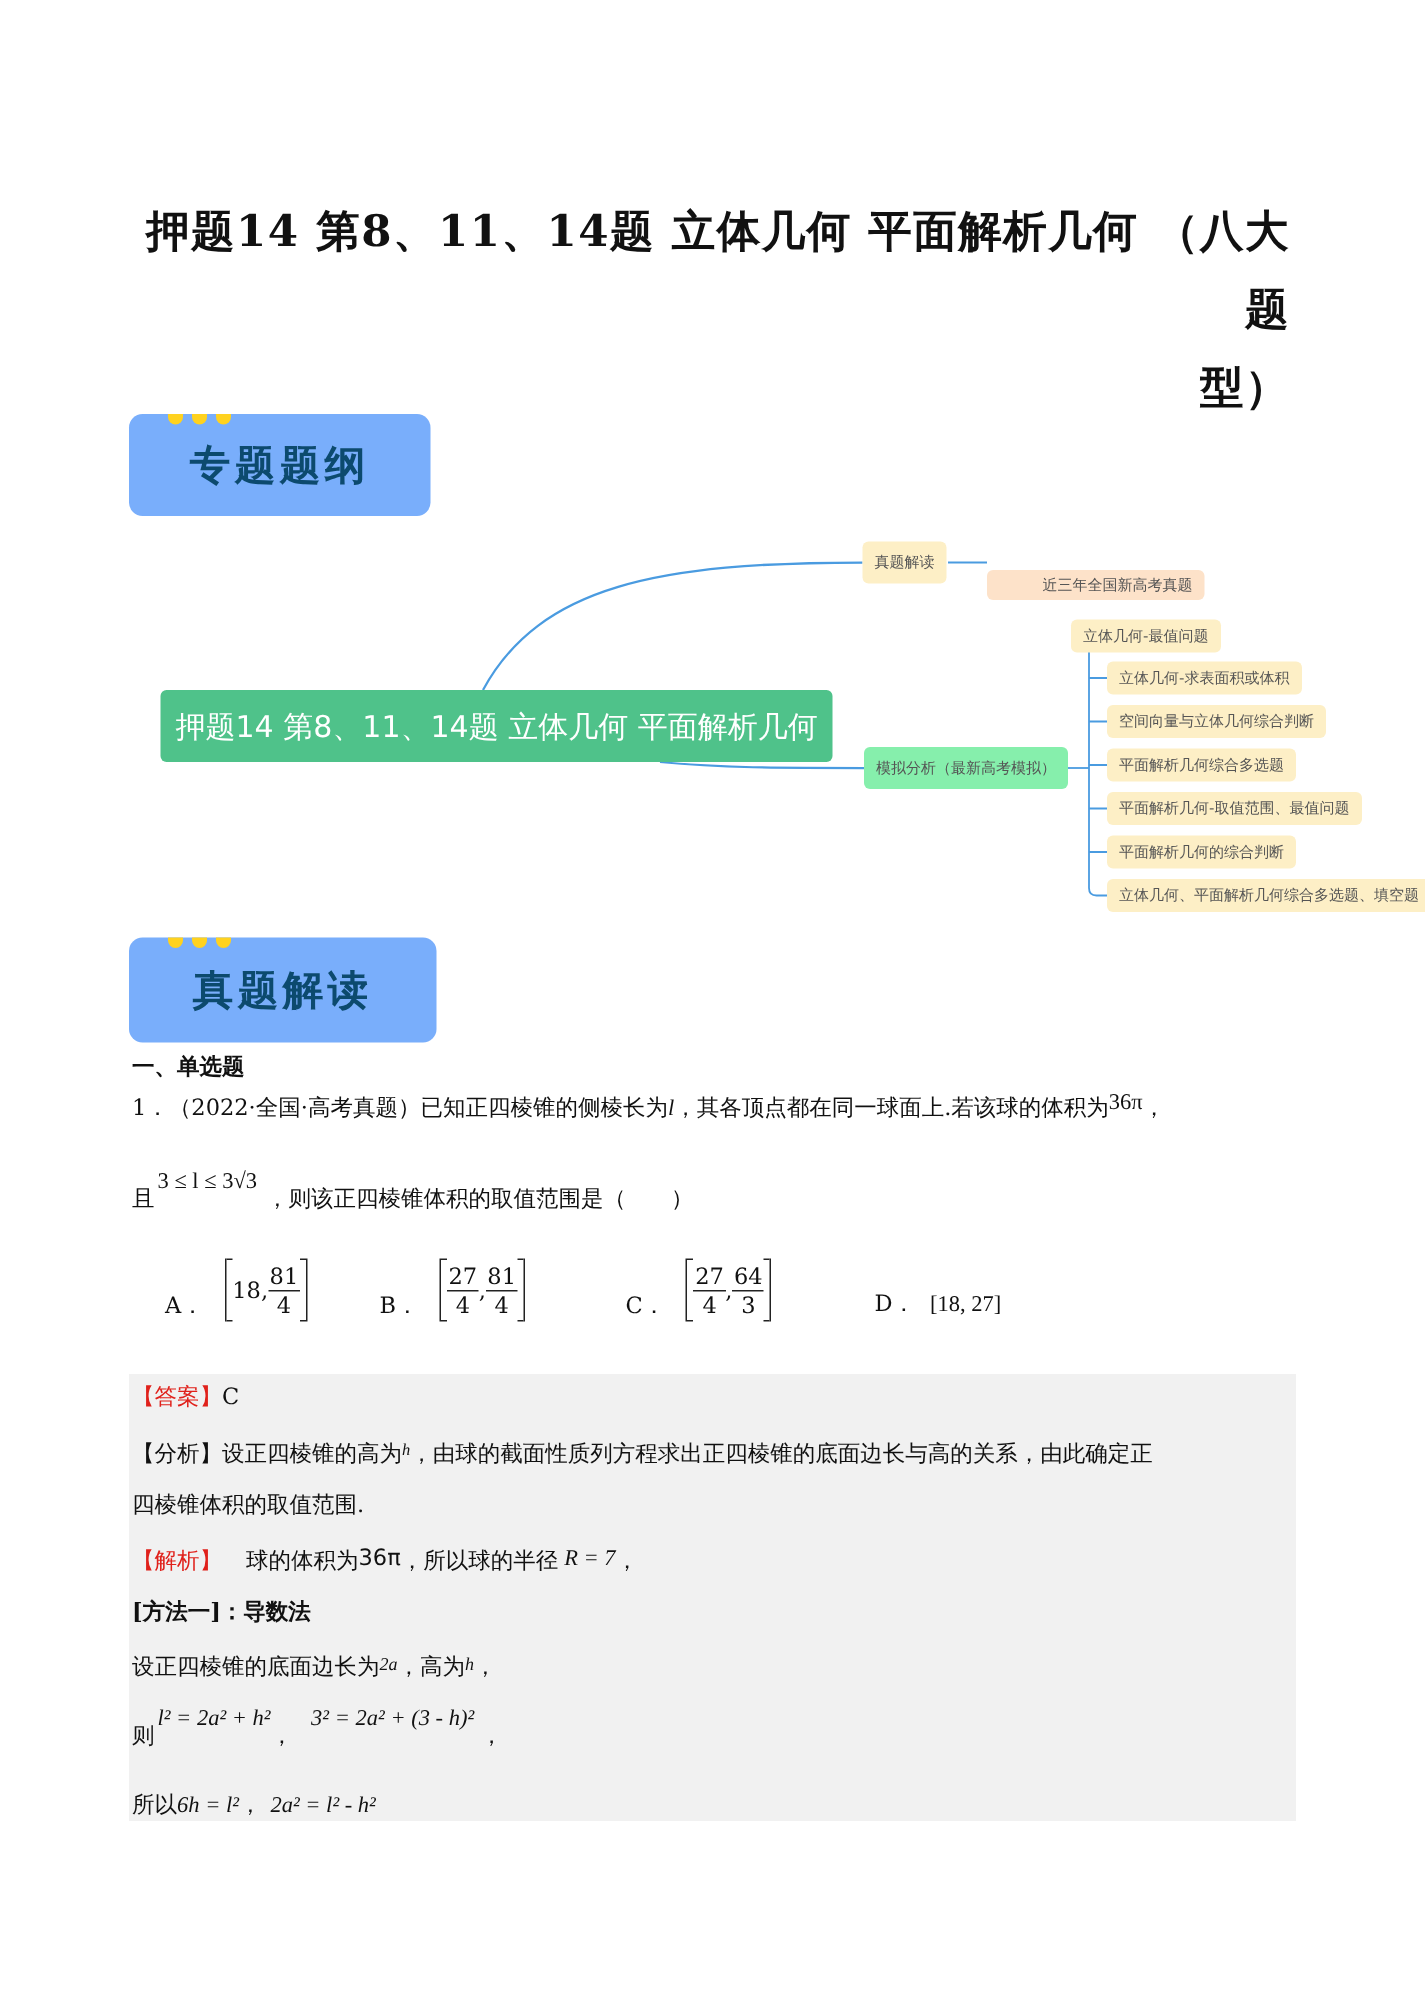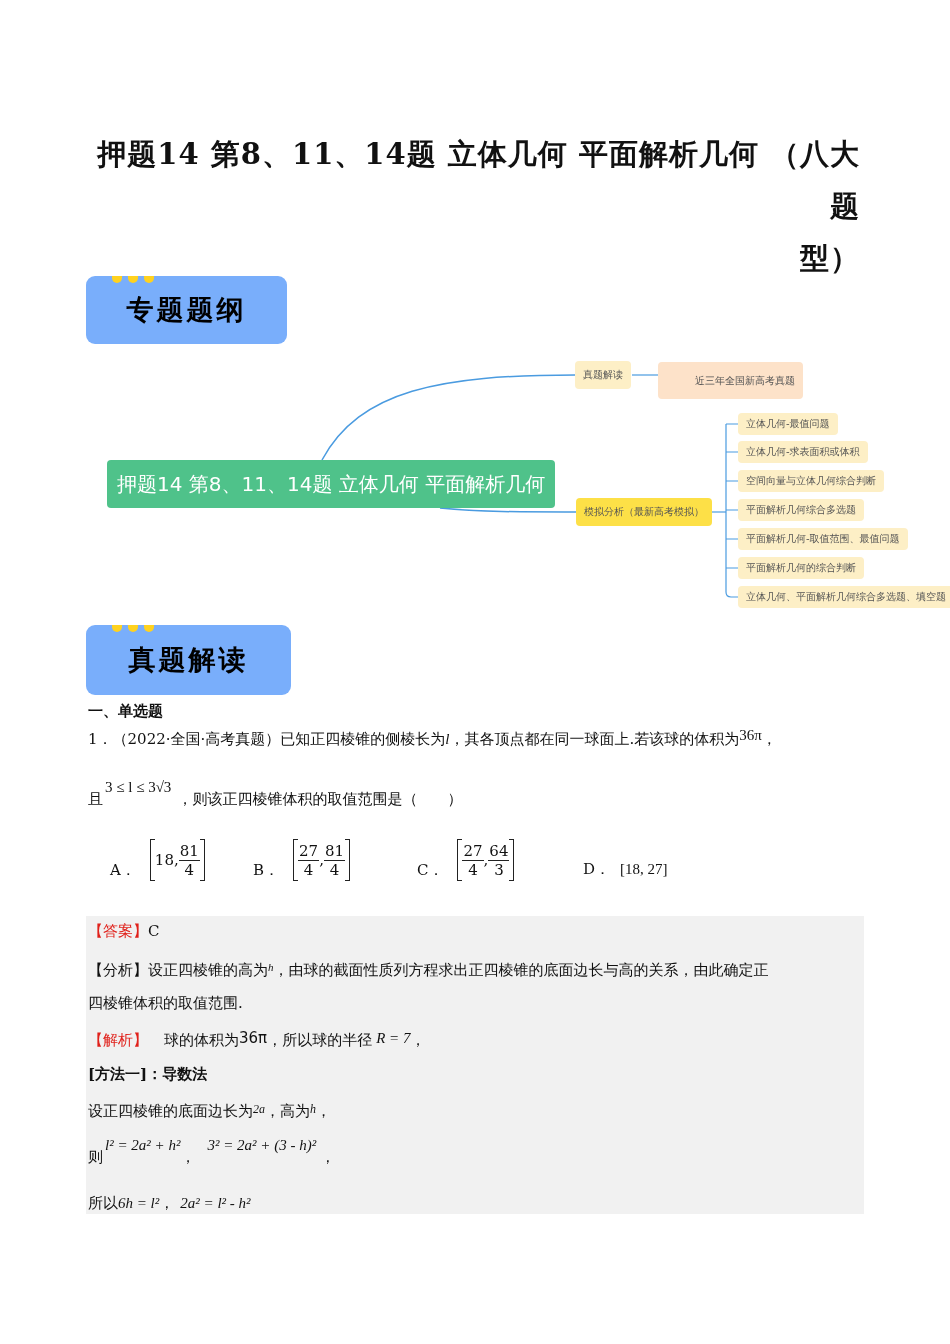--- a/index.html
+++ b/index.html
@@ -2,32 +2,32 @@
 <html><head>
 <meta charset="utf-8">
 <style>
   html, body { margin: 0; padding: 0; background: #ffffff; }
   body { width: 950px; height: 1344px; position: relative; overflow: hidden;
          font-family: "DejaVu Serif", "Liberation Serif", serif; color: #111; }
   .abs { position: absolute; }
   .title { left: 90px; width: 770px; top: 128px; text-align: right; font-size: 29px;
            font-weight: bold; line-height: 52px; letter-spacing: 1px;
            font-family: "DejaVu Serif", "Liberation Serif", serif; color:#111; }
-  .banner { background: #79aefb; border-radius: 9px; color: #000000; font-weight: bold;
+  .banner { background: #79aefb; border-radius: 9px; color: #0c4a6e; font-weight: bold;
             font-family: Liberation Mono, monospace;
             font-size: 27px; letter-spacing: 3px; display:flex; align-items:center; justify-content:center; }
   .dots { display:flex; gap: 6px; }
   .dot { width: 10px; height: 7px; background: #ffd21f; border-radius: 0 0 6px 6px; }
   .mm-node { font-family: "DejaVu Sans", "Liberation Sans", sans-serif; border-radius: 4px;
              font-size: 10px; color: #555; display:flex; align-items:center; padding: 0 8px; white-space: nowrap; }
   .root { background: #4fc28a; color: #fff; font-size: 20px; border-radius: 4px; padding: 0 10px;
           font-family: "DejaVu Sans", "Liberation Sans", sans-serif; display:flex; align-items:center; white-space:nowrap; }
   .yellow { background: #fdefc6; }
   .peach { background: #fde2c9; }
-  .lavender { background: #fde047; }
+  .lavender { background: #86efac; }
   .text-line { font-size: 15px; line-height: 22px; white-space: nowrap; }
   .math { font-family: "Liberation Serif", "DejaVu Serif", serif; font-style: italic; }
   .frac { display:inline-flex; flex-direction:column; align-items:center; vertical-align: middle; font-size: 15px; line-height: 18px; }
   .frac .num { border-bottom: 1px solid #222; padding: 0 1px; }
   .bracket { display:inline-flex; align-items:center; border-left: 1px solid #222; border-right: 1px solid #222; padding: 0 4px; position:relative; height: 42px; }
   .bracket::before, .bracket::after { content:""; position:absolute; width:4px; top:0; bottom:0; border-top:1px solid #222; border-bottom:1px solid #222; }
   .bracket::before { left:0; }
   .bracket::after { right:0; }
   .gray-box { left: 86px; top: 916px; width: 778px; height: 298px; background: #f1f1f1; }
   .red { color: #e0211b; }
@@ -64,29 +64,29 @@
   <path d="M726 424 L 738 424 M726 452 L 738 452 M726 481 L 738 481 M726 510 L 738 510 M726 539 L 738 539 M726 568 L 738 568" stroke="#4a9be0" stroke-width="1.2" fill="none"></path>
 </svg>
 
 <div class="abs root" style="left:107px; top:460px; height:48px;">
   <span>押题14 第8、11、14题 立体几何 平面解析几何</span>
 </div>
 
 <div class="abs mm-node yellow" style="left:575px; top:361px; height:28px;">
   <span>真题解读</span>
 </div>
-<div class="abs mm-node peach" style="left:658px; top:362px; height:37px;padding-left:37px;">
+<div class="abs mm-node peach" style="left:658px; top:380px; height:20px;padding-left:37px;">
   <span>近三年全国新高考真题</span>
 </div>
 
 <div class="abs mm-node lavender" style="left:576px; top:498px; height:28px;">
   <span>模拟分析（最新高考模拟）</span>
 </div>
 
-<div class="abs mm-node yellow" style="left:738px; top:413px; height:22px;">
+<div class="abs mm-node yellow" style="left:714px; top:413px; height:22px;">
   <span>立体几何-最值问题</span>
 </div>
 <div class="abs mm-node yellow" style="left:738px; top:441px; height:22px;">
   <span>立体几何-求表面积或体积</span>
 </div>
 <div class="abs mm-node yellow" style="left:738px; top:470px; height:22px;">
   <span>空间向量与立体几何综合判断</span>
 </div>
 <div class="abs mm-node yellow" style="left:738px; top:499px; height:22px;">
   <span>平面解析几何综合多选题</span>

